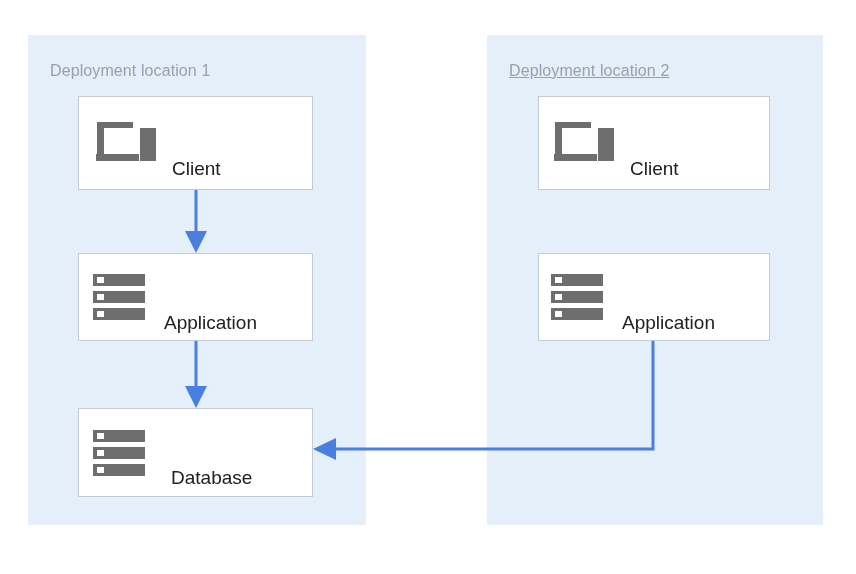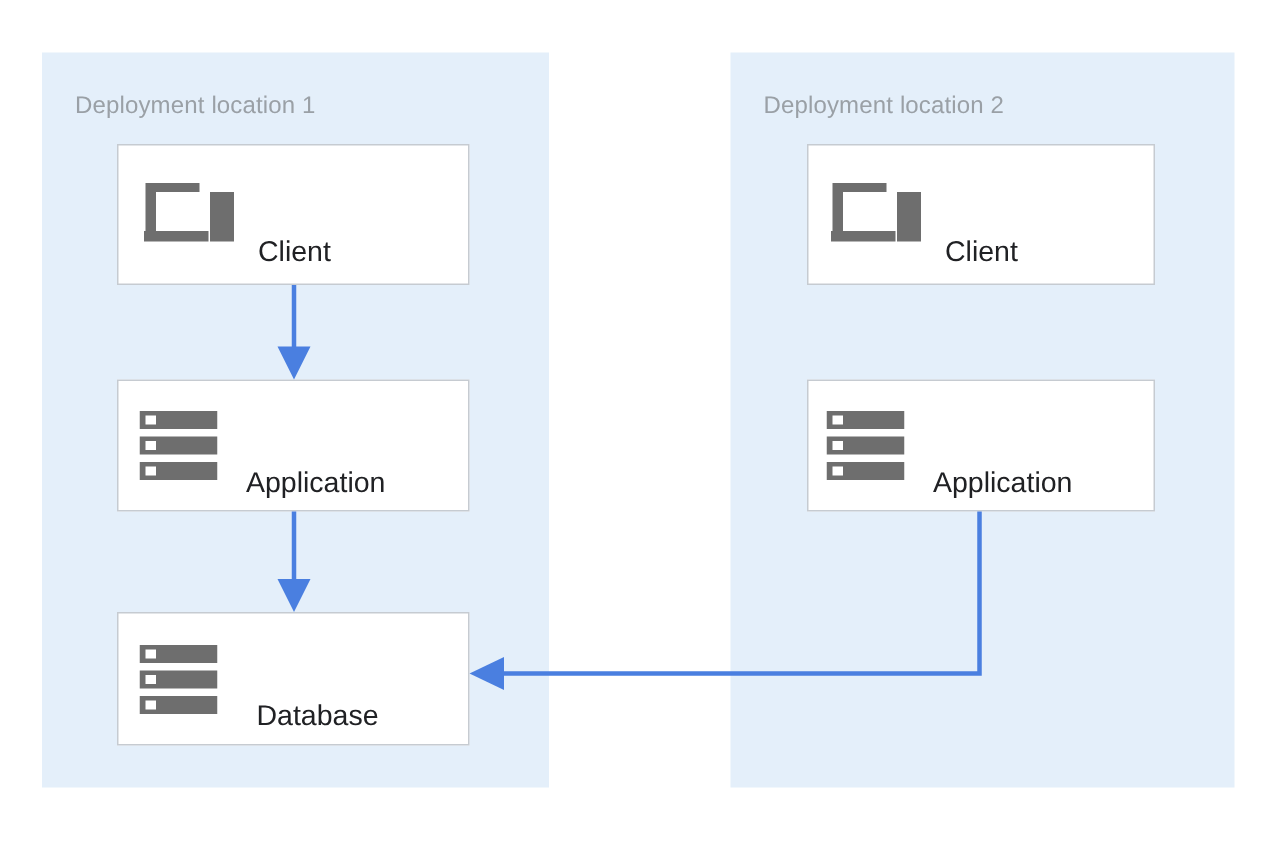--- a/index.html
+++ b/index.html
@@ -67,21 +67,21 @@
 </style>
 </head>
 <body>
 
 <div id="diagram-root">
 
   <div class="zone" style="left:28px; top:35px; width:338px; height:490px;"></div>
   <div class="zone-label" style="left:50px; top:61px;">Deployment location 1</div>
 
   <div class="zone" style="left:487px; top:35px; width:336px; height:490px;"></div>
-  <div class="zone-label" style="left:509px; top:61px;">Deployment location 2</div>
+  <div class="zone-label" style="left:509px; top:61px;text-decoration:underline;">Deployment location 2</div>
 
   <div class="node" style="left:78px; top:96px; width:235px; height:94px;"></div>
   <svg class="node-icon" style="left:96px; top:120px;" width="60" height="48" viewBox="0 0 60 48">
     <path fill="#6e6e6e" d="M2 2 h35 v6 h-29 v26 h29 v6 h-35 z"></path>
     <rect x="0" y="34" width="43" height="7" fill="#6e6e6e"></rect>
     <rect x="1" y="2" width="7" height="34" fill="#6e6e6e"></rect>
     <path fill="#6e6e6e" d="M44 8 h16 v33 h-16 z M49 13 h6 v23 h-6 z"></path>
     <rect x="44" y="8" width="16" height="33" fill="none" stroke="#6e6e6e" stroke-width="0"></rect>
   </svg>
   <div class="node-label" style="left:172px; top:132px;">Client</div>

